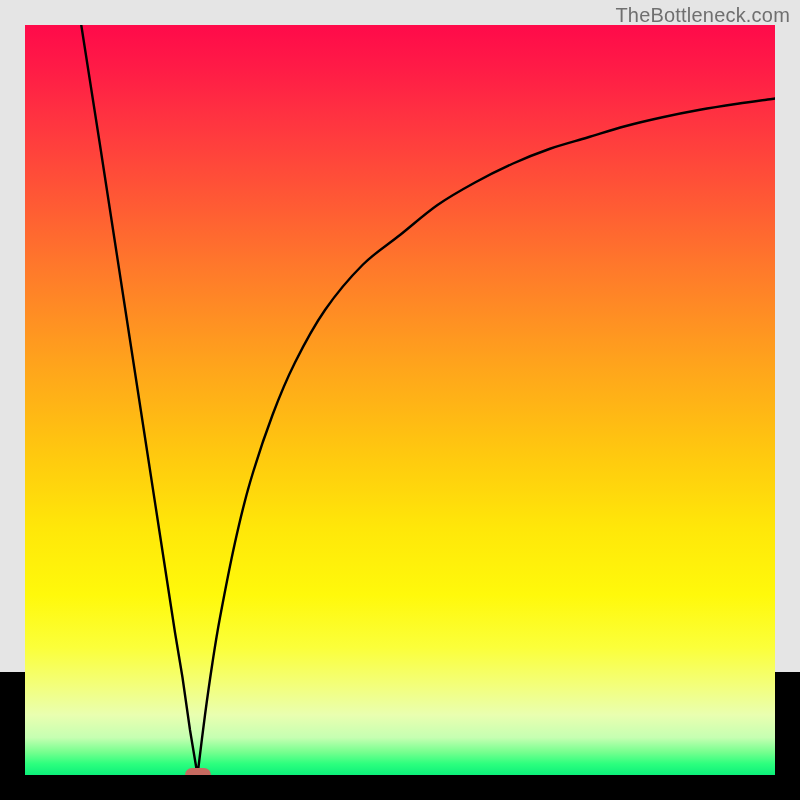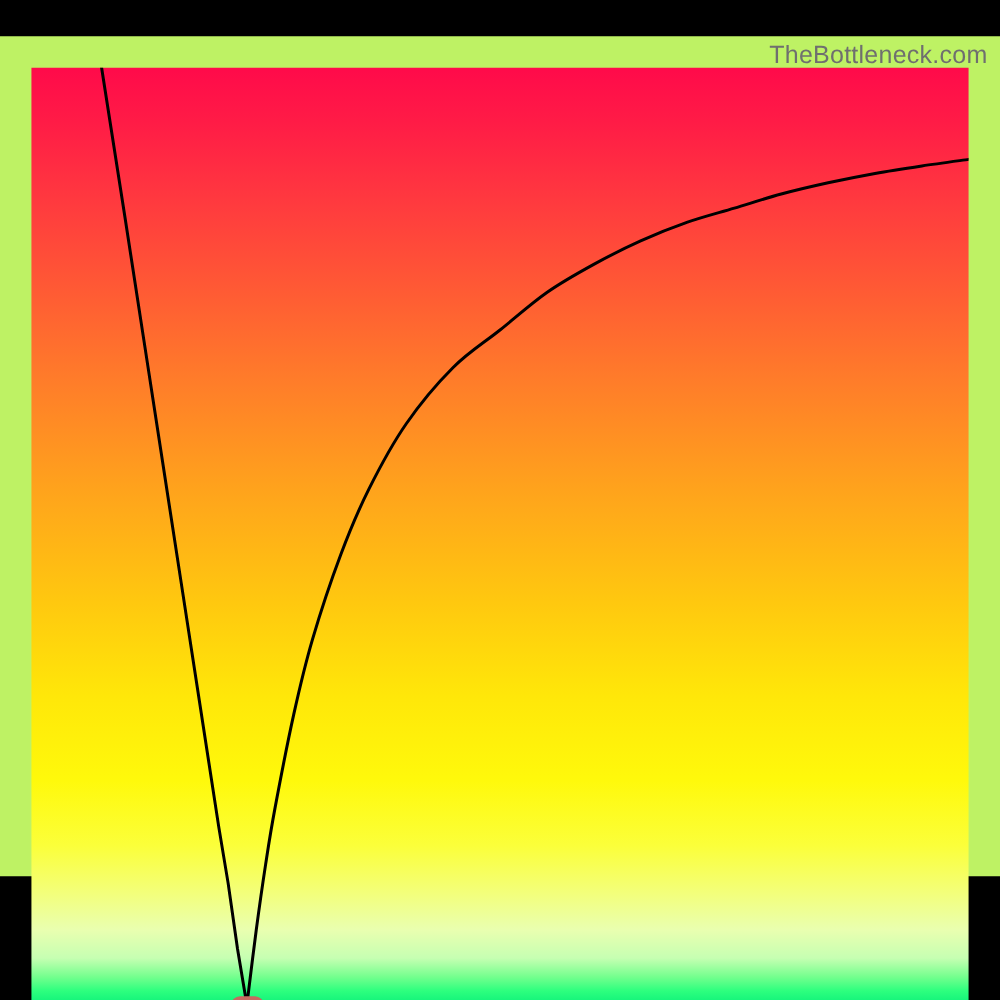--- a/index.html
+++ b/index.html
@@ -8,22 +8,21 @@
     width: 800px;
     height: 800px;
     background: #000;
     overflow: hidden;
     font-family: Arial, Helvetica, sans-serif;
   }
   .frame {
     position: relative;
     width: 800px;
     height: 672px;
-    background: #bef264;
-    margin-top: 29px;
+    background: #e5e5e5;
   }
   .plot {
     position: absolute;
     left: 25px;
     top: 25px;
     width: 750px;
     height: 750px;
     overflow: hidden;
   }
   .gradient {

